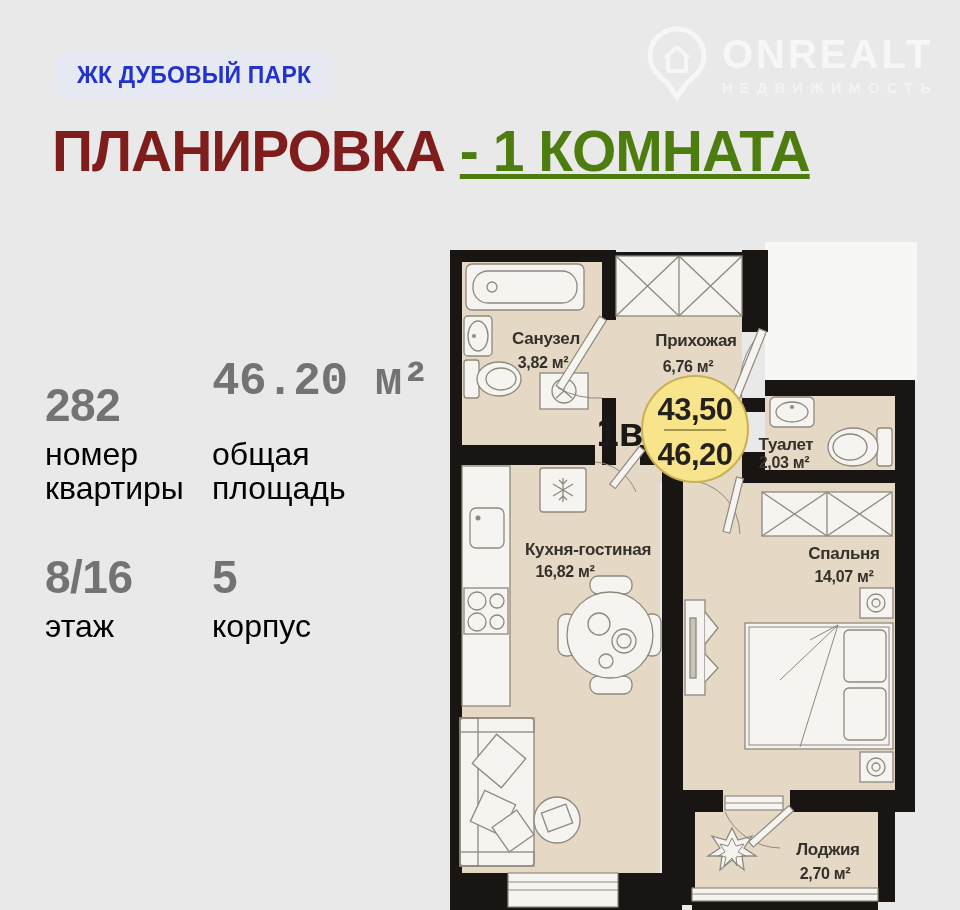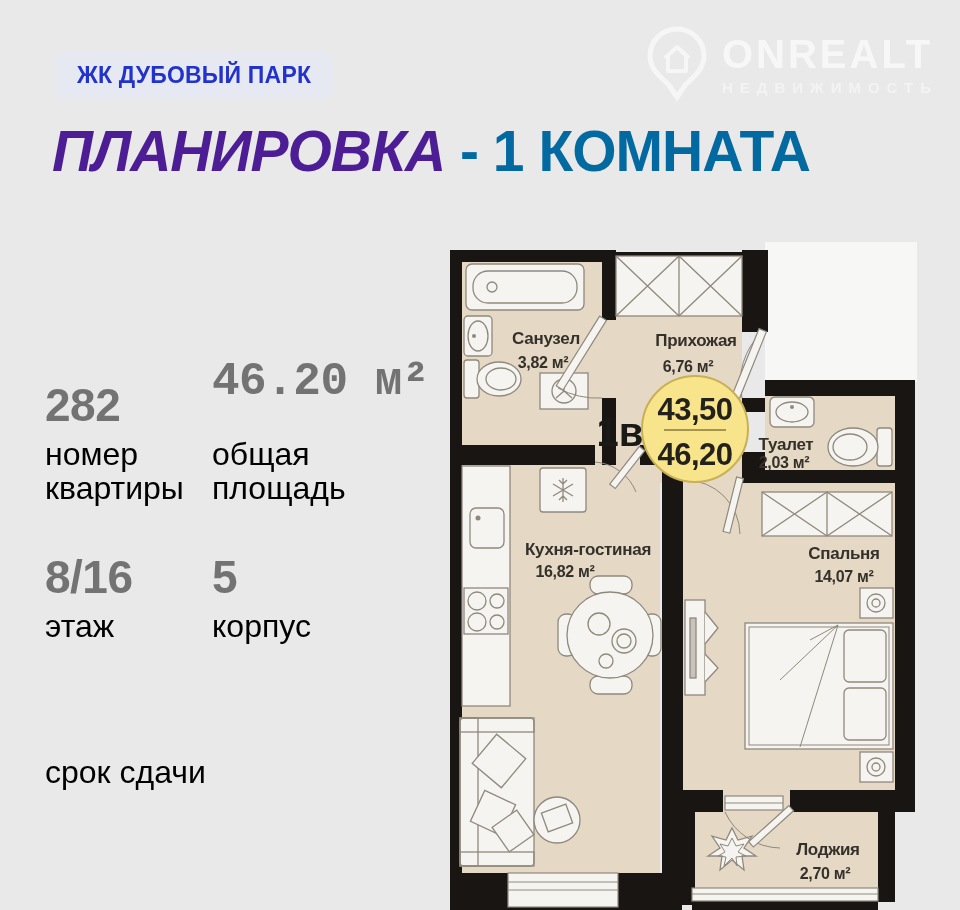--- a/index.html
+++ b/index.html
@@ -5,22 +5,22 @@
   html,body{margin:0;padding:0;}
   body{width:960px;height:910px;position:relative;overflow:hidden;
        background:#e9e9e9;font-family:"Liberation Sans",sans-serif;}
   .page{position:absolute;inset:0;width:960px;height:748px;}
 
   
   .badge{position:absolute;left:55px;top:52px;background:#e7e9f2;border-radius:9px;
          padding:10px 22px;color:#2233cb;font-weight:700;font-size:23px;letter-spacing:.2px;}
   .title{position:absolute;left:52px;top:118px;font-weight:700;font-size:57px;
          letter-spacing:-1px;white-space:nowrap;}
-  .title .dark{color:#4c1d95;font-style:italic;}
-  .title .light{color:#0369a1;}
+  .title .dark{color:#7f1d1d;}
+  .title .light{color:#4d7c0f;text-decoration:underline;}
 
   
   .logo{position:absolute;right:22px;top:26px;display:flex;align-items:center;gap:12px;
         opacity:.75;}
   .logo .pin{width:66px;height:76px;}
   .logo .txt{display:flex;flex-direction:column;}
   .logo .name{font-weight:800;font-size:40px;letter-spacing:3px;color:rgba(255,255,255,.85);}
   .logo .sub{font-weight:700;font-size:15px;letter-spacing:7px;color:rgba(255,255,255,.6);margin-top:2px;}
 
   
@@ -65,21 +65,20 @@
   <div class="stat-value" style="left:212px;top:356px;font-family:Liberation Mono, monospace;">46.20 м²</div>
   <div class="stat-label" style="left:212px;top:437px;">общая
 площадь</div>
 
   <div class="stat-value" style="left:45px;top:550px;">8/16</div>
   <div class="stat-label" style="left:45px;top:609px;text-align:center;">этаж</div>
 
   <div class="stat-value" style="left:212px;top:550px;">5</div>
   <div class="stat-label" style="left:212px;top:609px;">корпус</div>
 
-  <div class="stat-label" style="left:45px;top:755px;">срок сдачи</div>
 
   <svg class="plan" viewBox="0 0 480 670">
 
     <rect x="325" y="2" width="152" height="140" fill="#f7f7f5"></rect>
 
     <g>
       <rect x="22" y="22" width="154" height="203" fill="#e5d8c5"></rect>
       <rect x="176" y="14" width="126" height="229" fill="#e5d8c5"></rect>
       <rect x="155" y="205" width="45" height="20" fill="#e5d8c5"></rect>
       <rect x="325" y="155" width="130" height="75" fill="#e5d8c5"></rect>

